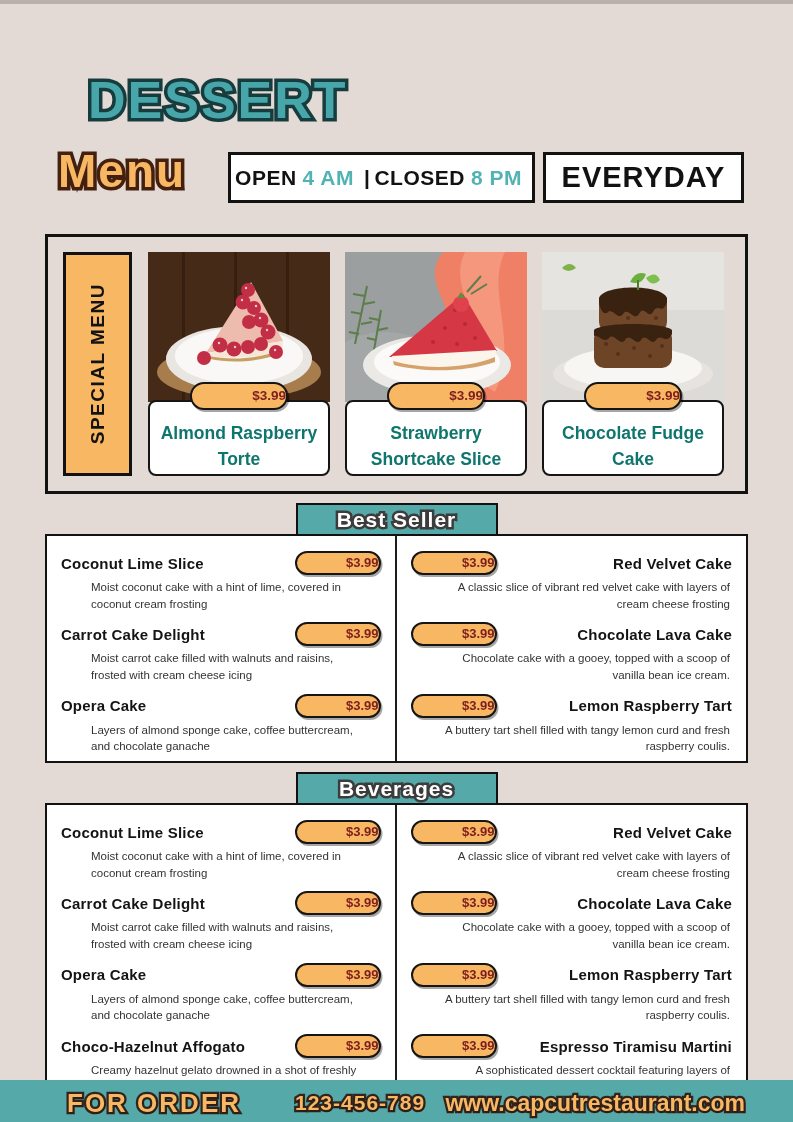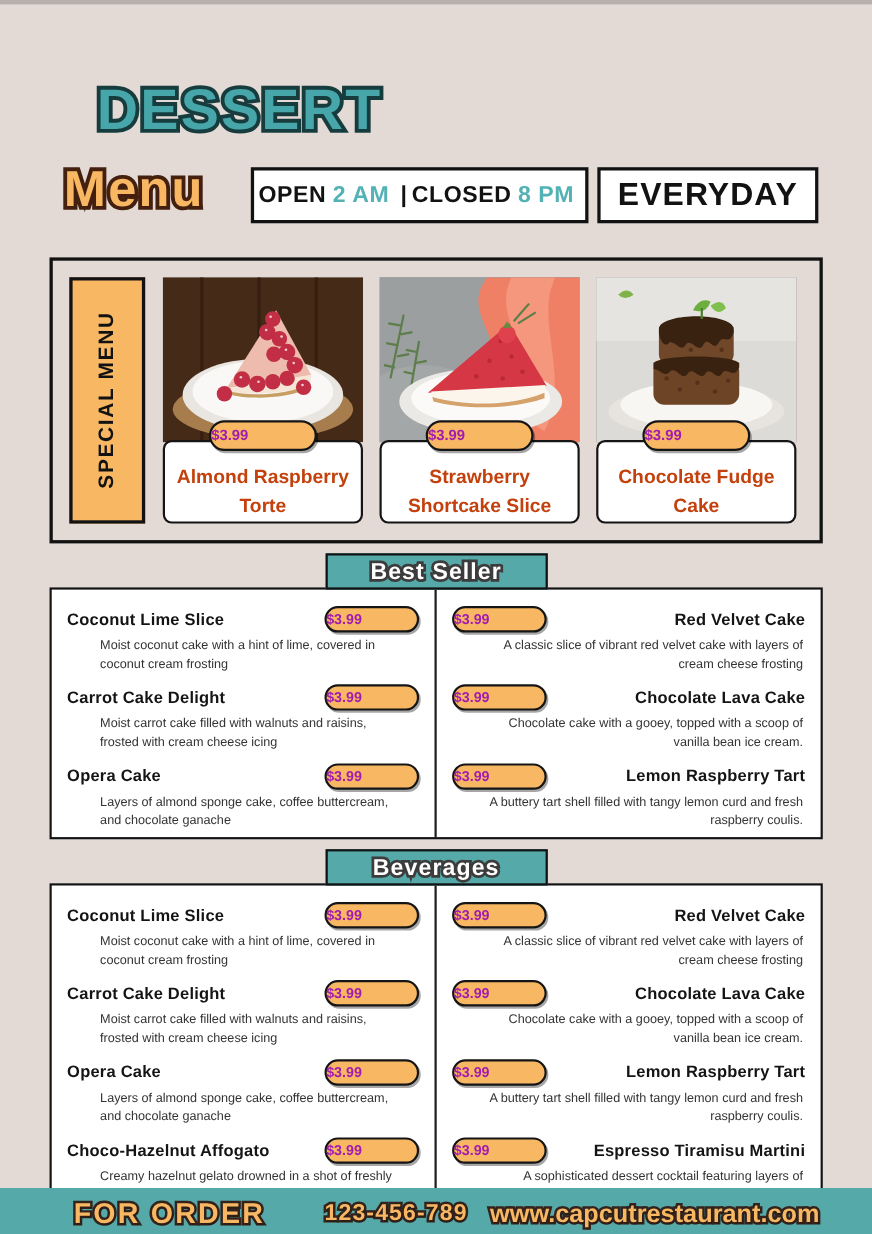--- a/index.html
+++ b/index.html
@@ -44,25 +44,25 @@
     font-weight:800; font-size:19px; letter-spacing:1.5px; color:#121212; white-space:nowrap;
   }
   .special-cards { position:absolute; left:100px; top:15px; display:flex; gap:15px; }
   .special-card { position:relative; width:182px; height:224px; }
   .card-photo { position:absolute; left:0; top:0; width:182px; height:150px; overflow:hidden; background:#999; }
   .card-photo svg { display:block; }
   .card-label {
     position:absolute; left:0; top:148px; width:182px; height:76px;
     background:#fff; border:2px solid #151515; border-radius:8px;
     display:flex; align-items:center; justify-content:center; text-align:center;
-    padding-top:16px; font-size:17.5px; line-height:1.5; font-weight:bold; color:#c2410c;
+    padding-top:16px; font-size:17.5px; line-height:1.5; font-weight:bold; color:#0f766e;
   }
   .price-pill {
     background:#f7b763; border:2.5px solid #151515; border-radius:14px;
-    font-weight:bold; font-size:13.5px; color:#a21caf; text-align:left;
+    font-weight:bold; font-size:13.5px; color:#7f1d1d; text-align:right;
     box-shadow:1.5px 2px 0 rgba(0,0,0,.35);
   }
   .card-price {
     position:absolute; left:50%; top:130px; transform:translateX(-50%);
     width:98px; height:28px; line-height:24px; z-index:2;
   }
   
   .menu-sections { position:absolute; left:45px; top:499px; width:703px; }
   .menu-section + .menu-section { margin-top:9px; }
   .section-header {
@@ -103,21 +103,21 @@
 </head>
 <body>
 
 <div class="page">
 
   <div class="bubble title-dessert">DESSERT</div>
   <div class="bubble title-menu">Menu</div>
 
   <div class="info-box hours-box">
     <span>OPEN</span>
-    <span class="accent">2 AM</span>
+    <span class="accent">4 AM</span>
     <span class="sep">|</span>
     <span>CLOSED</span>
     <span class="accent">8 PM</span>
   </div>
   <div class="info-box everyday-box">
     <span>EVERYDAY</span>
   </div>
 
   <div class="special">
     <div class="special-tab">

